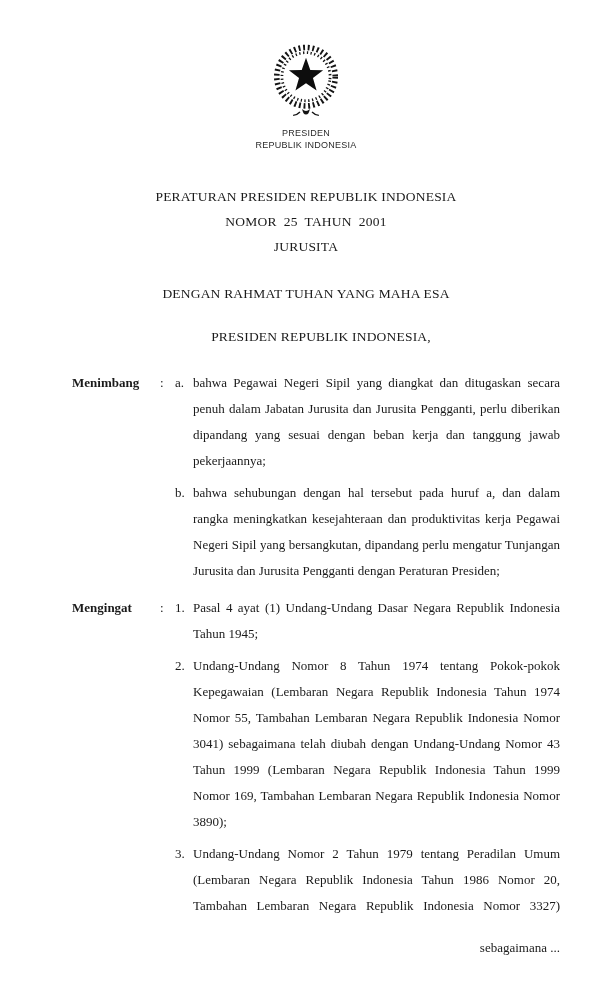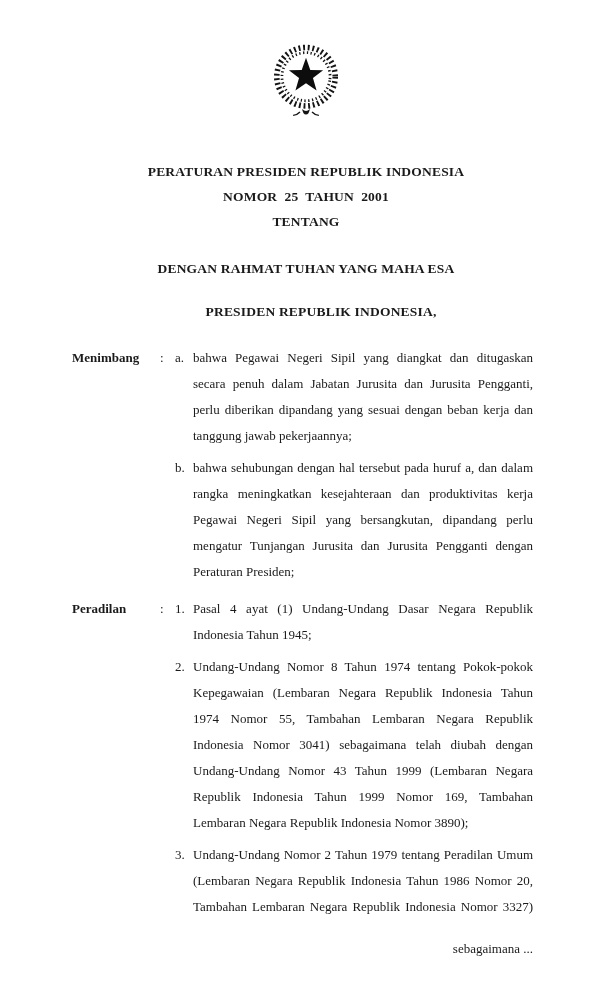--- a/index.html
+++ b/index.html
@@ -14,28 +14,28 @@
   .seal-wrap { padding-top:36px; text-align:center; }
   .seal-svg { width:86px; height:90px; display:block; margin:0 auto; }
   .seal-label {
     font-family:"Liberation Sans", sans-serif;
     font-size:9px; line-height:11.5px; letter-spacing:.25px;
     color:#2b2b2b; margin-top:2px;
   }
   
   .title-block { margin-top:33px; text-align:center; }
   .title-line {
-    font-weight:bold; font-size:13.5px; line-height:25px;
+    font-weight:normal; font-size:13.5px; line-height:25px;
     white-space:pre-wrap; letter-spacing:.2px;
   }
   .invocation { margin-top:22px; }
   .issuer { margin-top:18px;margin-left:30px; }
   
   .clauses {
-    margin-top:21px; padding-left:72px; padding-right:79px;
+    margin-top:21px; padding-left:72px; padding-right:52px;
     font-size:13px; line-height:26px;
   }
   .clause { display:flex; align-items:flex-start; margin-bottom:5px; }
   .clause-label { width:88px; flex:none; font-weight:bold; }
   .clause-colon { width:15px; flex:none; }
   .clause-items { flex:1; min-width:0; }
   .clause-item { display:flex; align-items:flex-start; margin-bottom:6px; }
   .item-marker { width:18px; flex:none; }
   .item-text { flex:1; text-align:justify; }
   .justify-last { text-align-last:justify; }
@@ -50,26 +50,30 @@
     <svg class="seal-svg" viewBox="0 0 100 104" aria-hidden="true">
 
       <circle cx="50" cy="47" r="34" fill="none" stroke="#141414" stroke-width="6.5" stroke-dasharray="2.2 3.2"></circle>
       <circle cx="50" cy="47" r="28" fill="none" stroke="#141414" stroke-width="3.2" stroke-dasharray="1.5 2.9" transform="rotate(9 50 47)"></circle>
 
       <polygon points="50,25 55,39.1 69.9,39.5 58.1,48.6 62.3,63 50,54.5 37.7,63 41.9,48.6 30.1,39.5 45,39.1" fill="#0d0d0d"></polygon>
 
       <path d="M45.5,84.5 q4.5,4.5 9,0 q-1,6.5 -4.5,6.5 q-3.5,0 -4.5,-6.5" fill="#141414"></path>
       <path d="M43,88 q-4,4 -8,4 M57,88 q4,4 8,4" fill="none" stroke="#141414" stroke-width="1.6"></path>
     </svg>
+    <div class="seal-label">
+      <div>PRESIDEN</div>
+      <div>REPUBLIK INDONESIA</div>
+    </div>
   </div>
 
   <div class="title-block">
     <div class="title-line">PERATURAN PRESIDEN REPUBLIK INDONESIA</div>
     <div class="title-line">NOMOR  25  TAHUN  2001</div>
-    <div class="title-line">TENTANG</div>
+    <div class="title-line">JURUSITA</div>
     <div class="title-line invocation">DENGAN RAHMAT TUHAN YANG MAHA ESA</div>
     <div class="title-line issuer">PRESIDEN REPUBLIK INDONESIA,</div>
   </div>
 
   <div class="clauses">
 
     <div class="clause">
       <div class="clause-label">Menimbang</div>
       <div class="clause-colon">:</div>
       <div class="clause-items">
@@ -78,21 +82,21 @@
           <div class="item-text">bahwa Pegawai Negeri Sipil yang diangkat dan ditugaskan secara penuh dalam Jabatan Jurusita dan Jurusita Pengganti, perlu diberikan dipandang yang sesuai dengan beban kerja dan tanggung jawab pekerjaannya;</div>
         </div>
         <div class="clause-item">
           <div class="item-marker">b.</div>
           <div class="item-text">bahwa sehubungan dengan hal tersebut pada huruf a, dan dalam rangka meningkatkan kesejahteraan dan produktivitas kerja Pegawai Negeri Sipil yang bersangkutan, dipandang perlu mengatur Tunjangan Jurusita dan Jurusita Pengganti dengan Peraturan Presiden;</div>
         </div>
       </div>
     </div>
 
     <div class="clause">
-      <div class="clause-label">Peradilan</div>
+      <div class="clause-label">Mengingat</div>
       <div class="clause-colon">:</div>
       <div class="clause-items">
         <div class="clause-item">
           <div class="item-marker">1.</div>
           <div class="item-text">Pasal 4 ayat (1) Undang-Undang Dasar Negara Republik Indonesia Tahun 1945;</div>
         </div>
         <div class="clause-item">
           <div class="item-marker">2.</div>
           <div class="item-text">Undang-Undang Nomor 8 Tahun 1974 tentang Pokok-pokok Kepegawaian (Lembaran Negara Republik Indonesia Tahun 1974 Nomor 55, Tambahan Lembaran Negara Republik Indonesia Nomor 3041) sebagaimana telah diubah dengan Undang-Undang Nomor 43 Tahun 1999 (Lembaran Negara Republik Indonesia Tahun 1999 Nomor 169, Tambahan Lembaran Negara Republik Indonesia Nomor 3890);</div>
         </div>

